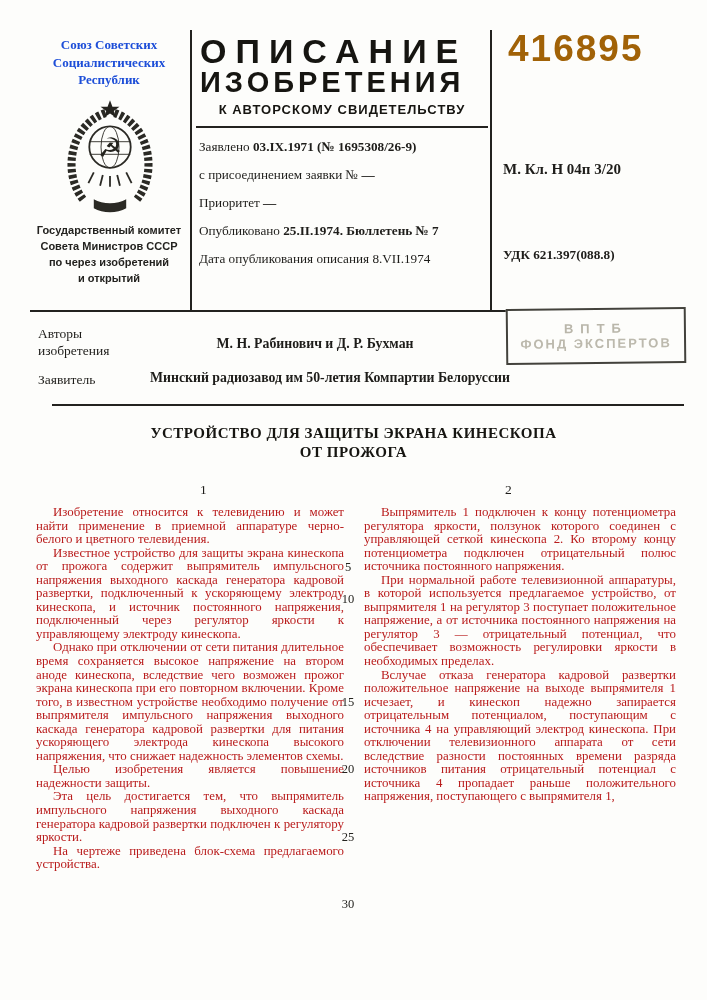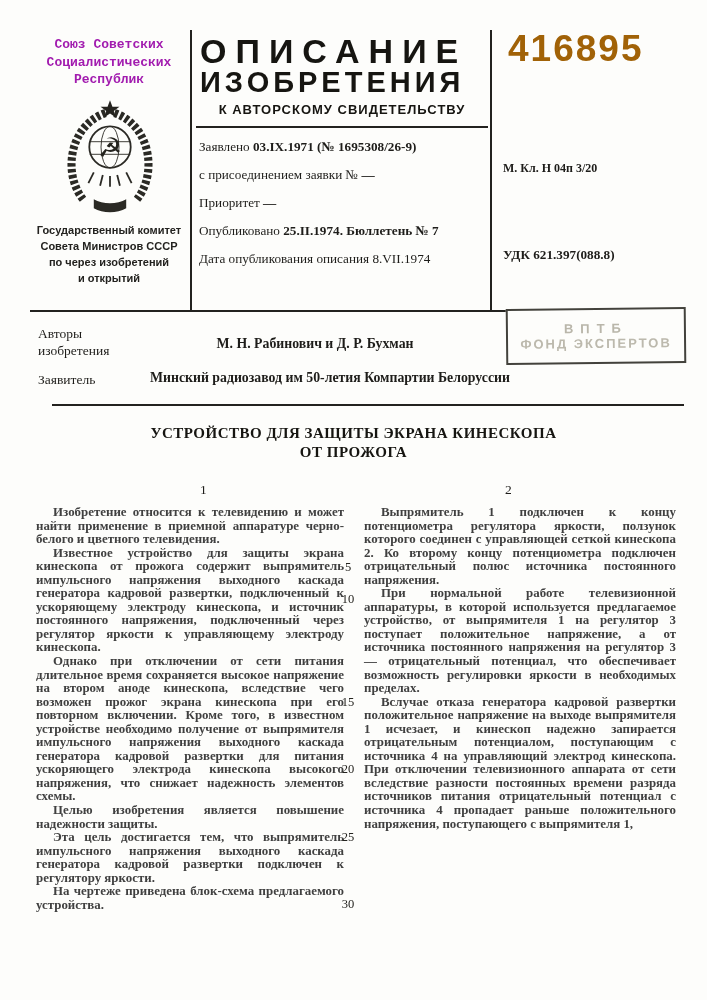--- a/index.html
+++ b/index.html
@@ -5,22 +5,22 @@
   html,body{margin:0;padding:0;background:#e8e8e6;}
   .page{
     position:relative;width:707px;height:1000px;margin:0 auto;
     background:#fdfdfb;color:#1e1d1a;overflow:hidden;
     font-family:"Liberation Serif", serif;
   }
   .abs{position:absolute;}
   
   .union{
     left:28px;top:36px;width:162px;text-align:center;
-    font-family:Liberation Mono, monospace;font-weight:bold;
-    font-size:13px;line-height:17.5px;color:#a21caf;
+    font-family:Liberation Serif, serif;font-weight:bold;
+    font-size:13px;line-height:17.5px;color:#1d4ed8;
   }
   .emblem{left:56px;top:98px;width:108px;height:118px;}
   .committee{
     left:28px;top:222px;width:162px;text-align:center;
     font-family:"Liberation Sans", sans-serif;font-weight:bold;
     font-size:11px;line-height:16px;color:#23221f;
   }
   .vrule{width:2px;background:#23221f;}
   .hrule{height:2px;background:#23221f;}
   .big-title1{
@@ -39,21 +39,21 @@
     font-size:13px;letter-spacing:1px;white-space:nowrap;color:#161511;
   }
   .patent-number{
     left:508px;top:28px;
     font-family:"Liberation Sans", sans-serif;font-weight:bold;
     font-size:37px;letter-spacing:2px;color:#a16207;
   }
   .fields{left:199px;top:133px;width:286px;font-size:13.2px;}
   .field-row{height:28px;line-height:28px;white-space:nowrap;}
   .field-row b{font-weight:bold;}
-  .class-label{left:503px;top:161px;font-size:12px;font-weight:bold;white-space:nowrap;}
+  .class-label{left:503px;top:161px;font-size:15px;font-weight:bold;white-space:nowrap;}
   .udk-label{left:503px;top:247px;font-size:13.2px;font-weight:bold;white-space:nowrap;}
   
   .authors-label{left:38px;top:325px;width:110px;font-size:13.5px;line-height:17px;}
   .authors-value{left:150px;top:336px;width:330px;text-align:center;font-weight:bold;font-size:13.8px;white-space:nowrap;}
   .applicant-label{left:38px;top:372px;font-size:13.5px;}
   .applicant-value{left:150px;top:370px;width:460px;font-weight:bold;font-size:13.8px;white-space:nowrap;}
   .stamp{
     left:506px;top:308px;width:176px;height:52px;
     border:2px solid #43423c;display:flex;flex-direction:column;
     justify-content:center;align-items:center;transform:rotate(-0.6deg);
@@ -61,21 +61,21 @@
   }
   .stamp-l1{font-family:"Liberation Sans", sans-serif;font-weight:bold;font-size:13px;letter-spacing:7px;color:#b9b6aa;}
   .stamp-l2{font-family:"Liberation Sans", sans-serif;font-weight:bold;font-size:13px;letter-spacing:2px;color:#bcb9ad;}
   
   .inv-title{
     left:0;top:424px;width:707px;text-align:center;
     font-weight:bold;font-size:15px;line-height:19px;letter-spacing:0.5px;color:#161511;
   }
   .col-marker{font-size:13.5px;}
   .bodycol{
-    font-size:12.9px;line-height:13.55px;text-align:justify;color:#404040;font-weight:bold;
+    font-size:12.9px;line-height:13.55px;text-align:justify;color:#b91c1c;
   }
   .bodycol p{margin:0;text-indent:17px;}
   .left-col{left:36px;top:506px;width:308px;}
   .right-col{left:364px;top:506px;width:312px;}
   .line-no{
     left:337px;width:22px;text-align:center;font-size:12.5px;color:#24231f;
   }
 </style>
 </head>
 <body>

